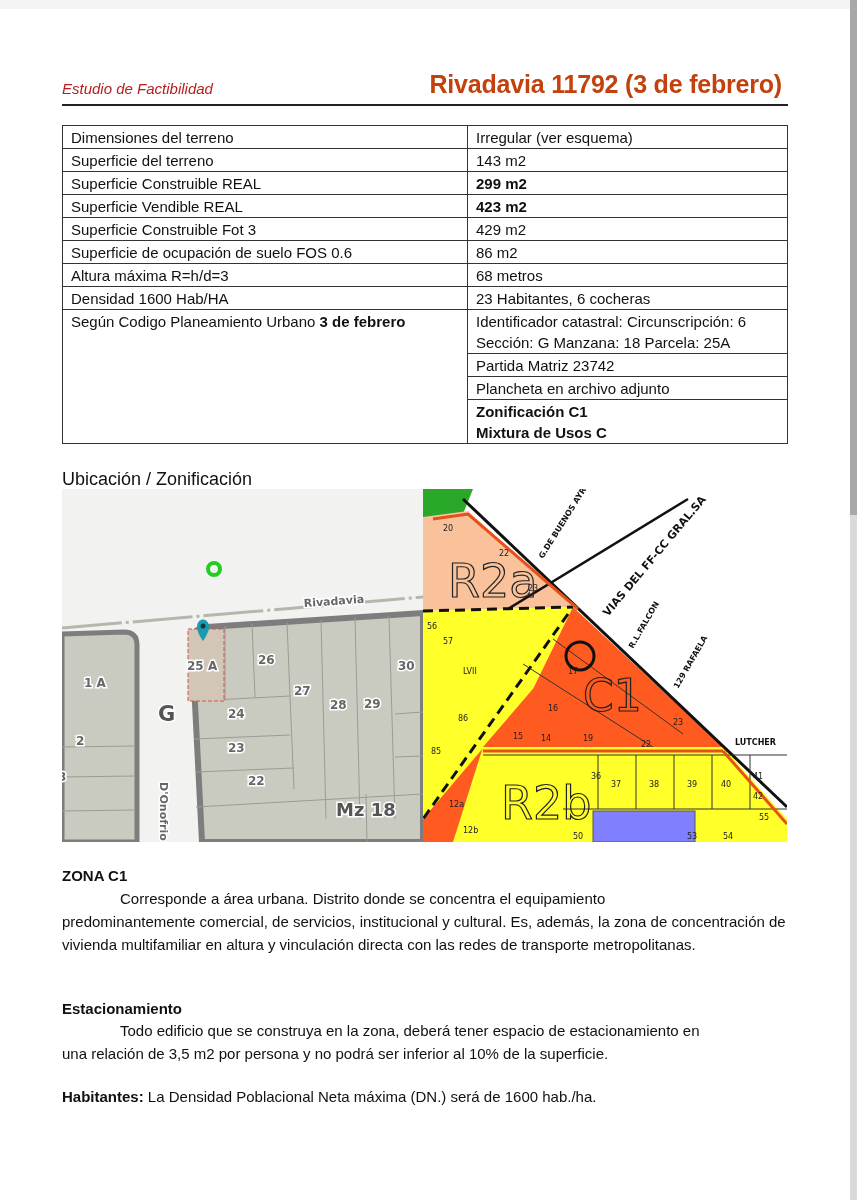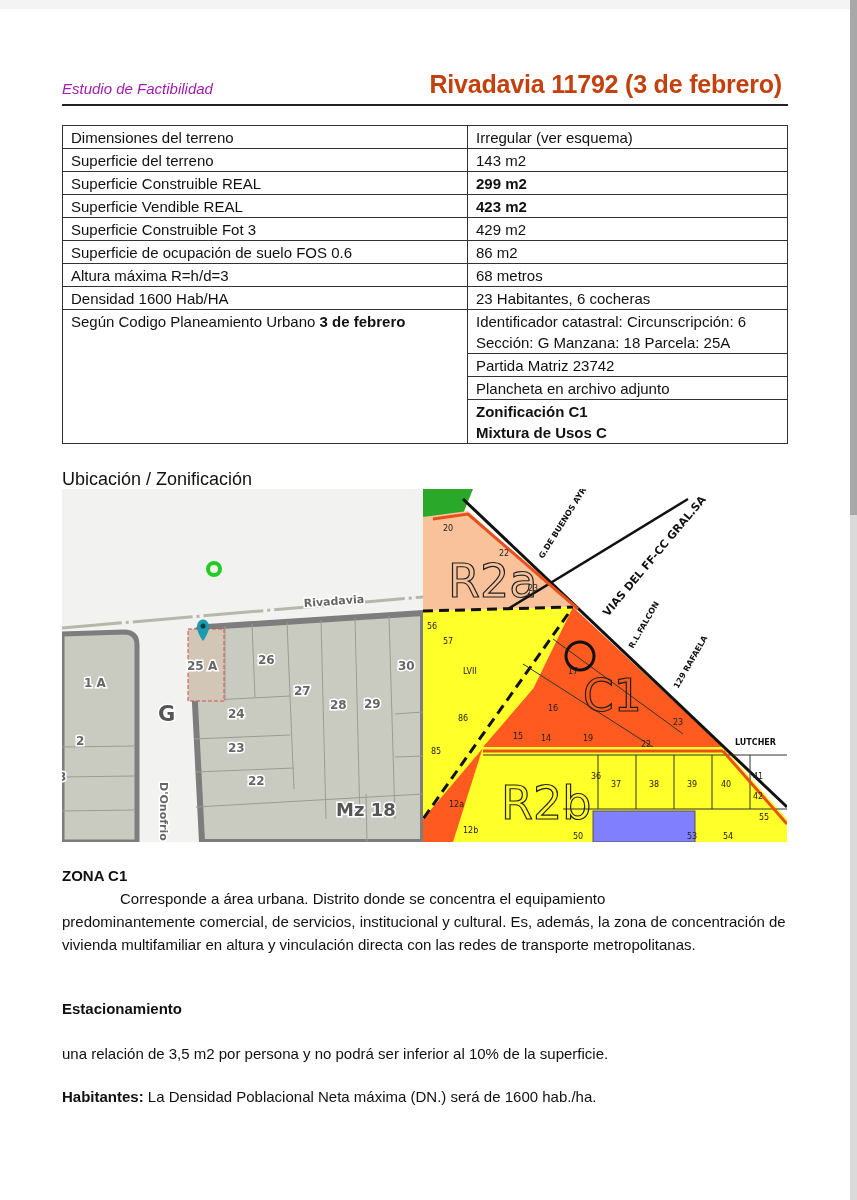--- a/index.html
+++ b/index.html
@@ -6,21 +6,21 @@
   body {
     width: 857px; height: 1200px; position: relative; overflow: hidden;
     background: #ffffff;
     font-family: "Liberation Sans", "DejaVu Sans", sans-serif;
     color: #111;
   }
   .topbar { position: absolute; left: 0; top: 0; width: 850px; height: 9px; background: #f4f4f4; }
   .scroll-track { position: absolute; left: 850px; top: 0; width: 7px; height: 1200px; background: #dadada; }
   .scroll-thumb { position: absolute; left: 850px; top: 0; width: 7px; height: 515px; background: #a8a8a8; }
 
-  .doc-subtitle { position: absolute; left: 62px; top: 80px; font-size: 15px; font-style: italic; color: #a21caf; }
+  .doc-subtitle { position: absolute; left: 62px; top: 80px; font-size: 15px; font-style: italic; color: #b91c1c; }
   .doc-title { position: absolute; right: 75px; top: 70px; font-size: 25px; font-weight: bold; color: #c2410c; letter-spacing: -0.2px; }
   .title-rule { position: absolute; left: 62px; top: 104px; width: 726px; height: 2px; background: #222; }
 
   table.specs {
     position: absolute; left: 62px; top: 125px; width: 726px;
     border-collapse: collapse; font-size: 15px; table-layout: fixed;
   }
   table.specs td {
     border: 1px solid #333; padding: 1px 8px 0 8px; height: 21px; vertical-align: top; line-height: 21px;
   }
@@ -248,15 +248,15 @@
         <text x="300" y="350">54</text>
         <text x="336" y="331">55</text>
     </g>
   </svg>
 </div>
 
 <div class="para-head" style="top:867px;">ZONA C1</div>
 <div class="para" style="top:887px;"><span class="indent"></span><span>Corresponde a área urbana. Distrito donde se concentra el equipamiento</span><br><span>predominantemente comercial, de servicios, institucional y cultural. Es, además, la zona de concentración de vivienda multifamiliar en altura y vinculación directa con las redes de transporte metropolitanas.</span></div>
 
 <div class="para-head" style="top:1000px;">Estacionamiento</div>
-<div class="para" style="top:1019px;"><span class="indent"></span><br><span>una relación de 3,5 m2 por persona y no podrá ser inferior al 10% de la superficie.</span></div>
+<div class="para" style="top:1019px;"><span class="indent"></span><span>Todo edificio que se construya en la zona, deberá tener espacio de estacionamiento en</span><br><span>una relación de 3,5 m2 por persona y no podrá ser inferior al 10% de la superficie.</span></div>
 
 <div class="para" style="top:1085px;"><b>Habitantes:</b><span> La Densidad Poblacional Neta máxima (DN.) será de 1600 hab./ha.</span></div>
 
 </body></html>

